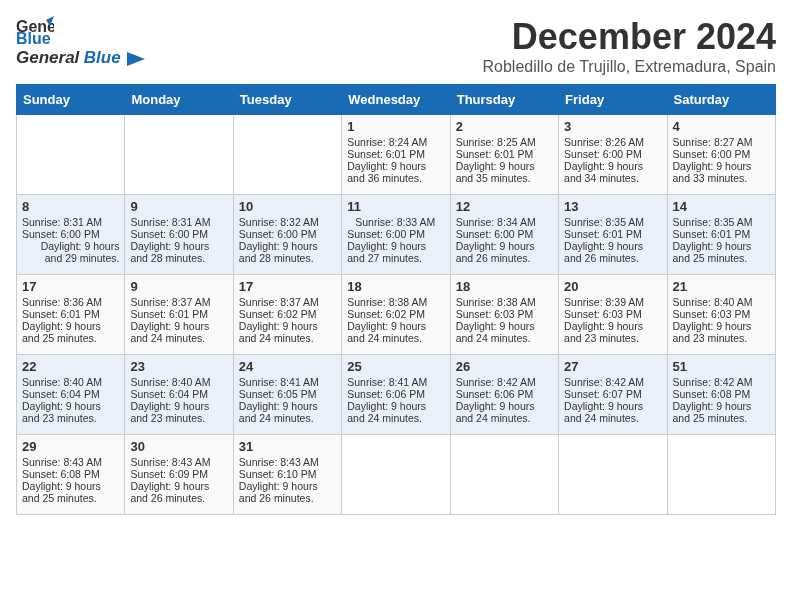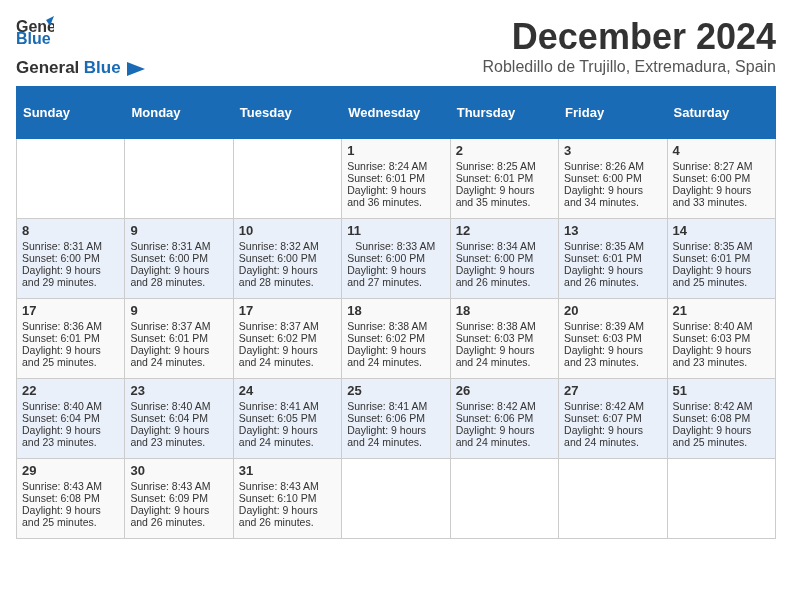--- a/index.html
+++ b/index.html
@@ -44,21 +44,21 @@
       table-layout: fixed;
     }
     thead tr {
       background-color: #1a6bb5;
     }
     thead th {
       color: #fff;
       font-size: 13px;
       font-weight: bold;
       text-align: left;
-      padding: 18px 6px;
+      padding: 7px 6px;
       border: 1px solid #1a6bb5;
     }
     tbody td {
       vertical-align: top;
       font-size: 10.5px;
       color: #333;
       padding: 4px 5px;
       border: 1px solid #ccc;
       min-height: 80px;
       height: 80px;
@@ -85,21 +85,21 @@
 <div>
   <div class="header-area">
     <div class="logo">
       <div class="logo-row">
         <svg width="38" height="30" viewBox="0 0 38 30">
           <text x="0" y="16" font-size="16" font-weight="bold" fill="#333" font-family="Arial">General</text>
           <text x="0" y="28" font-size="16" font-weight="bold" fill="#1a6bb5" font-family="Arial">Blue</text>
           <polygon points="30,4 38,0 34,10" fill="#1a6bb5"></polygon>
         </svg>
       </div>
-      <div style="margin-top:12px;">
+      <div style="margin-top:2px;font-style:italic;">
         <span style="font-size:17px;font-weight:bold;color:#333;">General</span>
         <span style="font-size:17px;font-weight:bold;color:#1a6bb5;">Blue</span>
         <svg width="18" height="14" viewBox="0 0 18 14" style="vertical-align:middle;margin-left:2px;">
           <polygon points="0,0 18,7 0,14" fill="#1a6bb5"></polygon>
         </svg>
       </div>
     </div>
     <div class="title-area">
       <div class="month-title">December 2024</div>
       <div class="subtitle">Robledillo de Trujillo, Extremadura, Spain</div>
@@ -146,21 +146,21 @@
             <span style="display: block;">Sunrise: 8:27 AM</span>
             <span style="display: block;">Sunset: 6:00 PM</span>
             <span style="display: block;">Daylight: 9 hours and 33 minutes.</span>
           </td>
         </tr>
         <tr>
           <td>
             <span class="day-num">8</span>
             <span style="display: block;">Sunrise: 8:31 AM</span>
             <span style="display: block;">Sunset: 6:00 PM</span>
-            <span style="display: block;">Daylight: 9 hours and 29 minutes.</span>
+            <span style="display: block; text-align: right;">Daylight: 9 hours and 29 minutes.</span>
           </td>
           <td>
             <span class="day-num">9</span>
             <span style="display: block;">Sunrise: 8:31 AM</span>
             <span style="display: block;">Sunset: 6:00 PM</span>
             <span style="display: block;">Daylight: 9 hours and 28 minutes.</span>
           </td>
           <td>
             <span class="day-num">10</span>
             <span style="display: block;">Sunrise: 8:32 AM</span>

